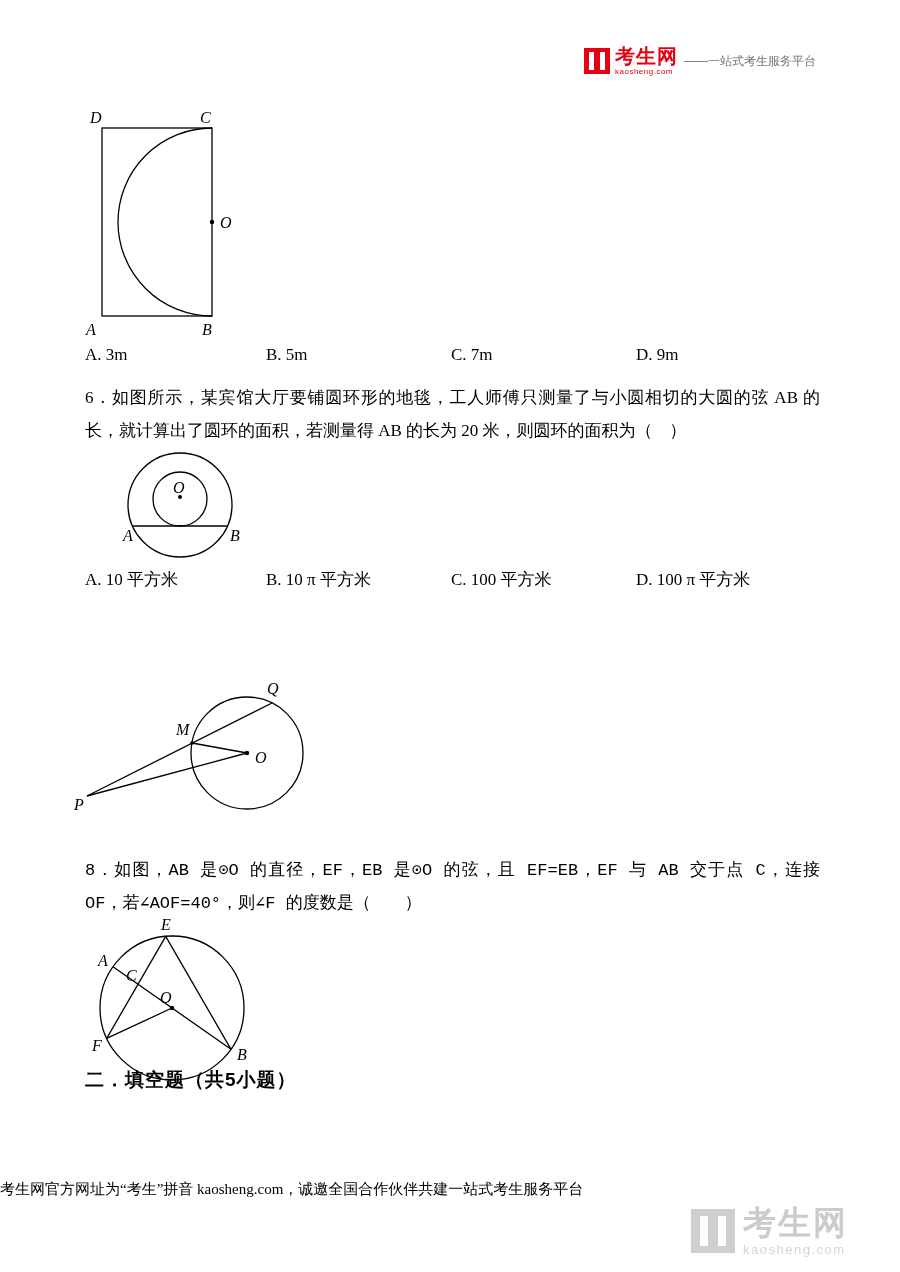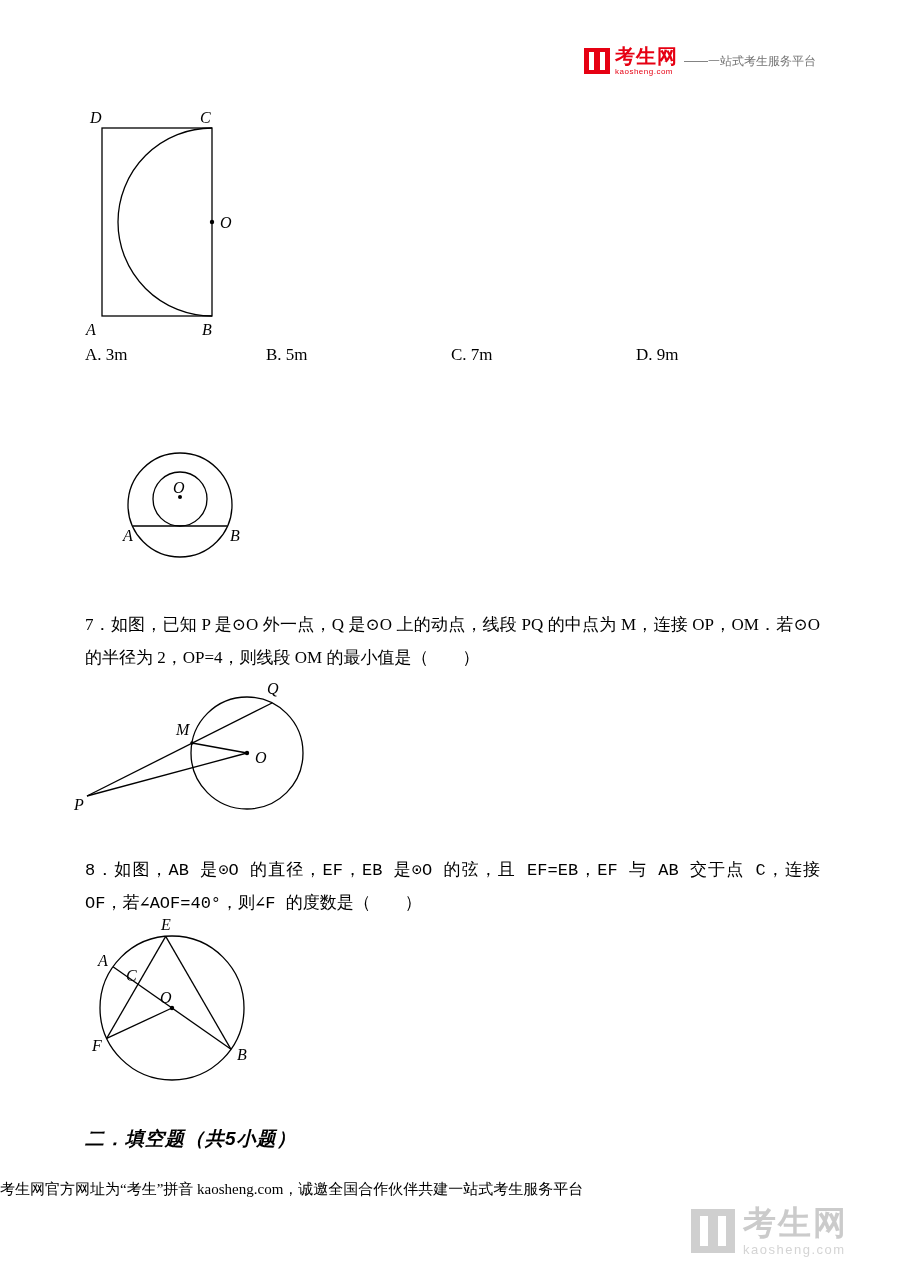--- a/index.html
+++ b/index.html
@@ -69,33 +69,39 @@
     <text class="lbl" x="148" y="120">O</text>
   </svg>
 
   <div class="opts" style="top:345px;">
     <span class="opt">A. 3m</span>
     <span class="opt">B. 5m</span>
     <span class="opt">C. 7m</span>
     <span class="opt">D. 9m</span>
   </div>
 
+  <div class="qtext" style="top:381px;">6．如图所示，某宾馆大厅要铺圆环形的地毯，工人师傅只测量了与小圆相切的大圆的弦 AB 的长，就计算出了圆环的面积，若测量得 AB 的长为 20 米，则圆环的面积为（　）</div>
 
   <svg class="fig" style="left:80px; top:448px;" width="200" height="120" viewBox="0 0 200 120">
     <circle class="shape" cx="100" cy="57" r="52"></circle>
     <circle class="shape" cx="100" cy="51" r="27"></circle>
     <circle class="dot" cx="100" cy="49" r="2"></circle>
     <line x1="52.4" y1="78" x2="147.6" y2="78"></line>
     <text class="lbl" x="93" y="45">O</text>
     <text class="lbl" x="43" y="93">A</text>
     <text class="lbl" x="150" y="93">B</text>
   </svg>
 
+  <div class="opts" style="top:568px;">
+    <span class="opt">A. 10 平方米</span>
+    <span class="opt">B. 10 π 平方米</span>
+    <span class="opt">C. 100 平方米</span>
+    <span class="opt">D. 100 π 平方米</span>
+  </div>
 
-  <div class="qtext" style="top:608px;">7．如图，已知 P 是⊙O 外一点，Q 是⊙O 上的动点，线段 PQ 的中点为 M，连接 OP，OM．若⊙O 的半径为 2，OP=4，则线段 OM 的最小值是（　　）</div>
 
   <svg class="fig" style="left:62px; top:678px;" width="270" height="160" viewBox="0 0 270 160">
     <circle class="shape" cx="185" cy="75" r="56"></circle>
     <line x1="25" y1="118" x2="210" y2="25"></line>
     <line x1="25" y1="118" x2="185" y2="75"></line>
     <line x1="185" y1="75" x2="130" y2="65"></line>
     <circle class="dot" cx="185" cy="75" r="2.2"></circle>
     <circle class="dot" cx="130" cy="65" r="1.8"></circle>
     <text class="lbl" x="205" y="16">Q</text>
     <text class="lbl" x="114" y="57">M</text>
@@ -115,21 +121,21 @@
     <circle class="dot" cx="100" cy="90" r="2.2"></circle>
     <text class="lbl" x="89" y="12">E</text>
     <text class="lbl" x="26" y="48">A</text>
     <text class="lbl" x="54" y="63">C</text>
     <text class="lbl" x="88" y="85">O</text>
     <text class="lbl" x="20" y="133">F</text>
     <text class="lbl" x="165" y="142">B</text>
   </svg>
 
 
-  <div class="section-title" style="top:1126px;font-style:italic;">二．填空题（共5小题）</div>
+  <div class="section-title" style="top:1067px;">二．填空题（共5小题）</div>
 
   <div class="footer">考生网官方网址为“考生”拼音 kaosheng.com，诚邀全国合作伙伴共建一站式考生服务平台</div>
 
   <div class="watermark">
     <div class="wm-icon"></div>
     <div class="wm-txt">
       <span class="wm-name">考生网</span>
       <span class="wm-domain">kaosheng.com</span>
     </div>
   </div>

